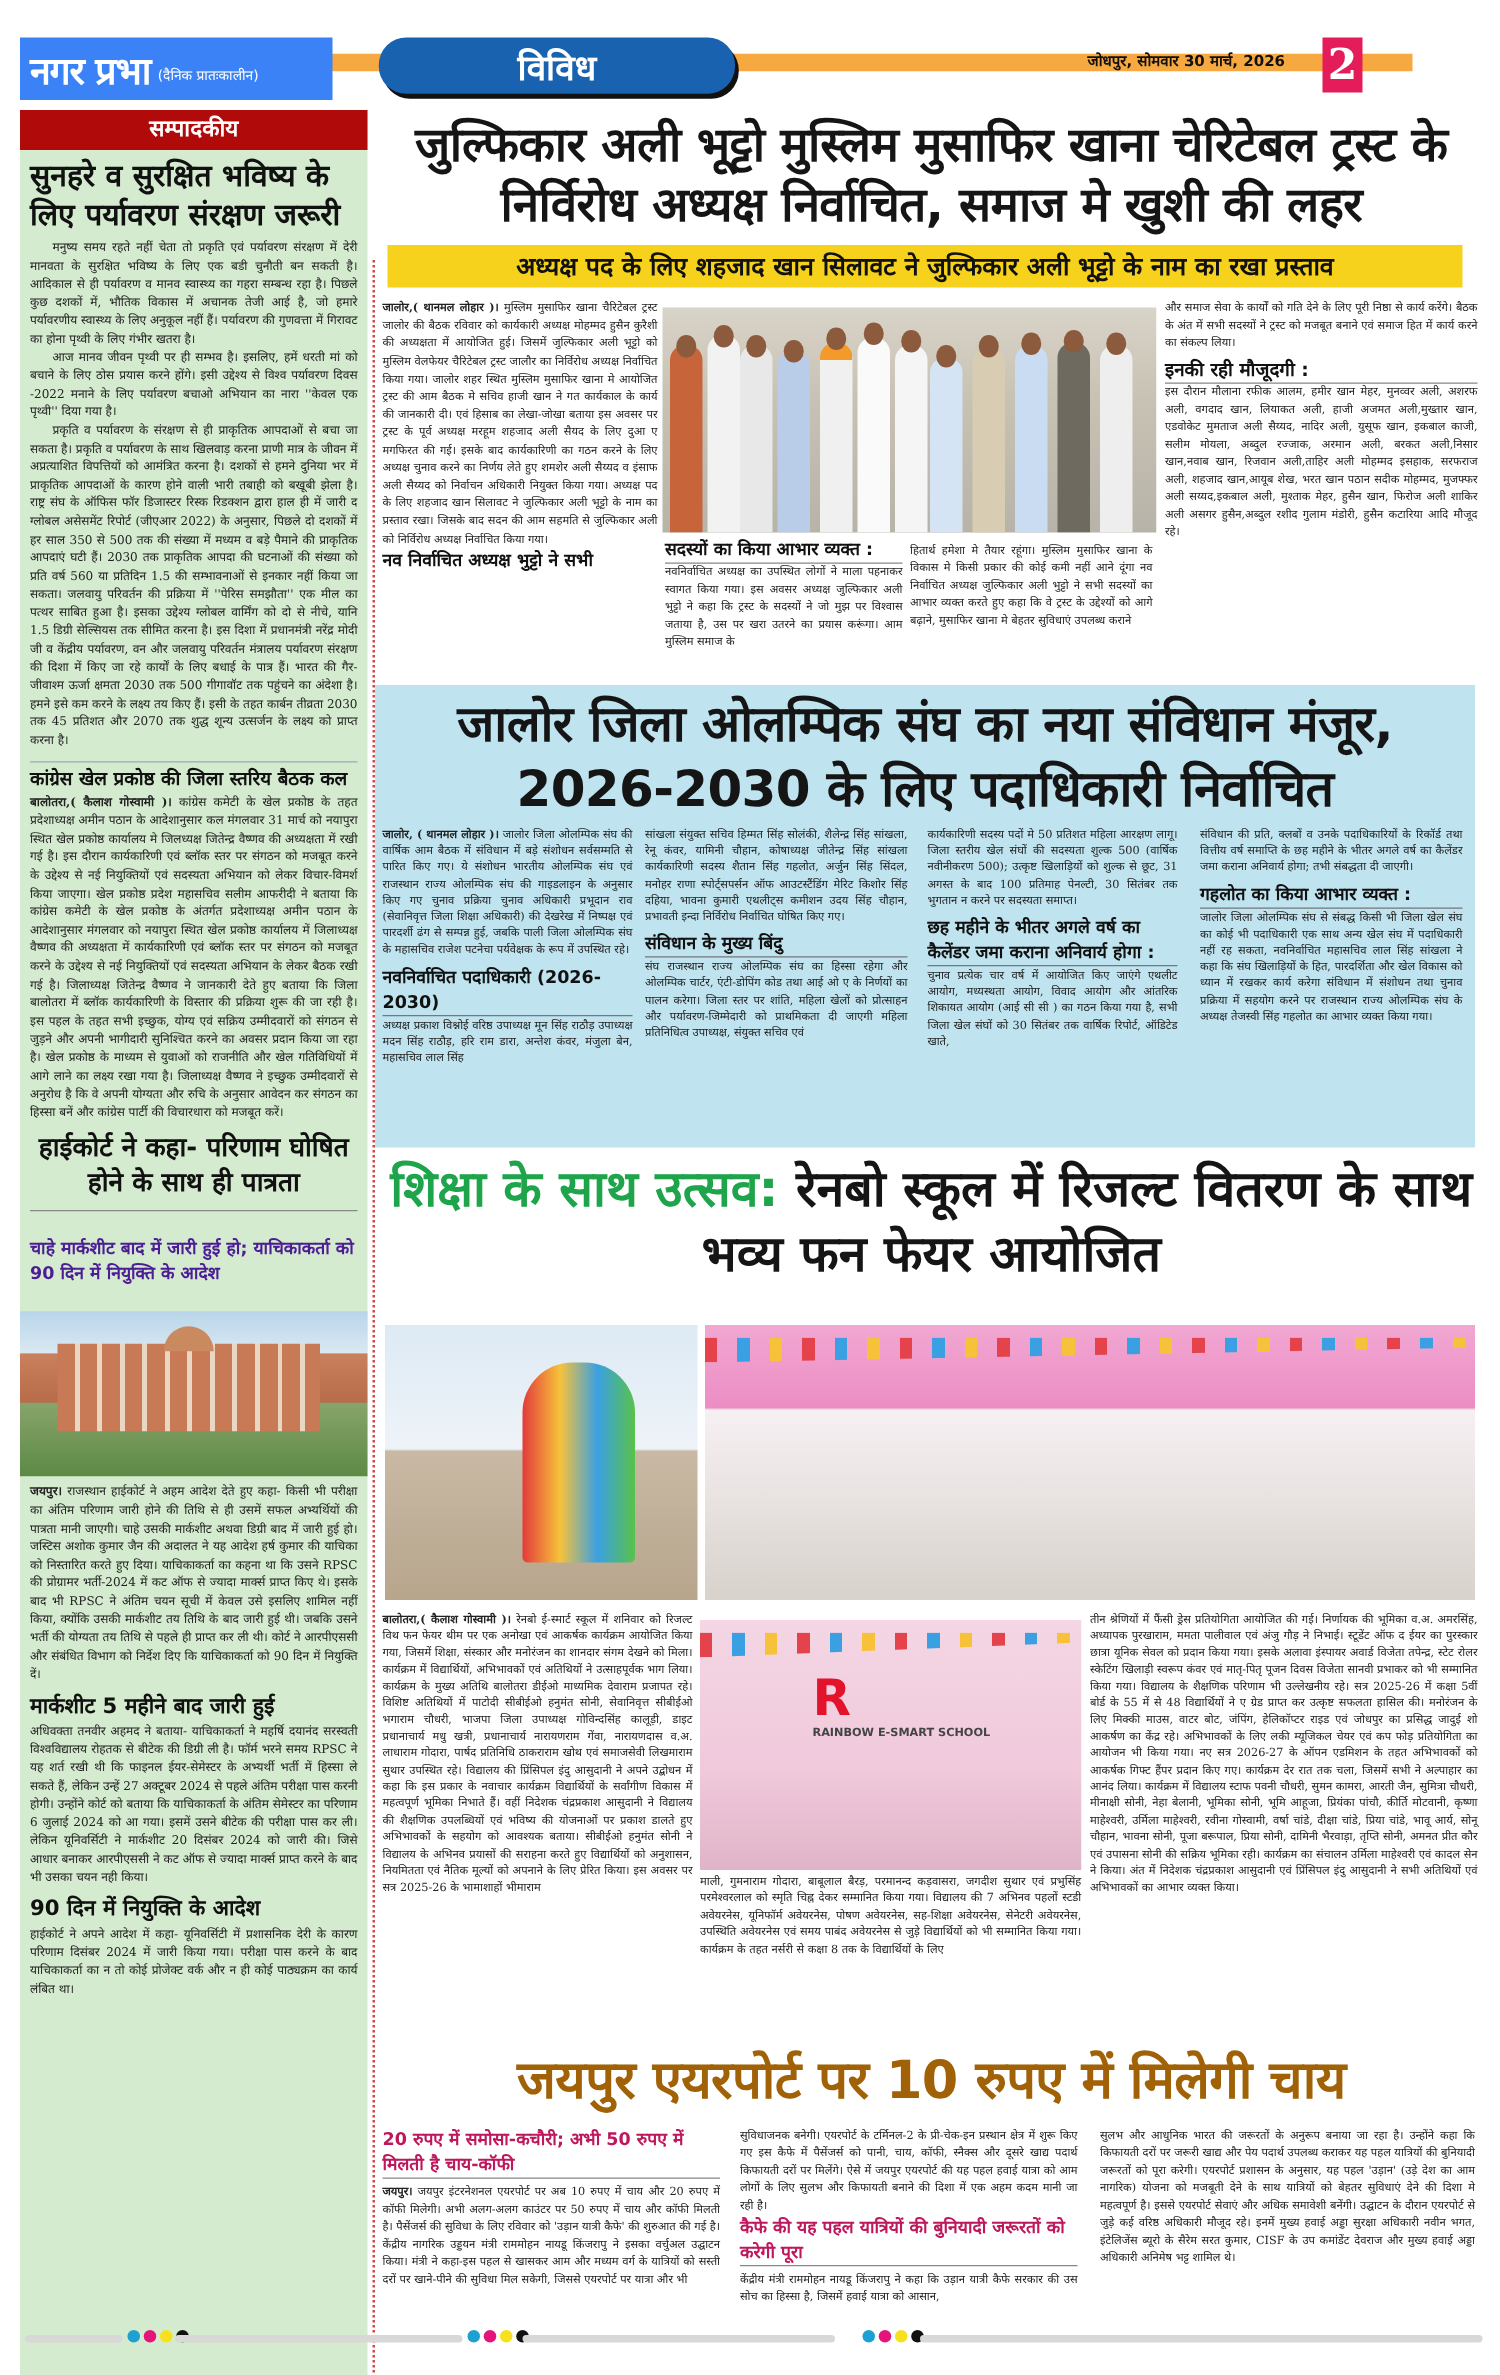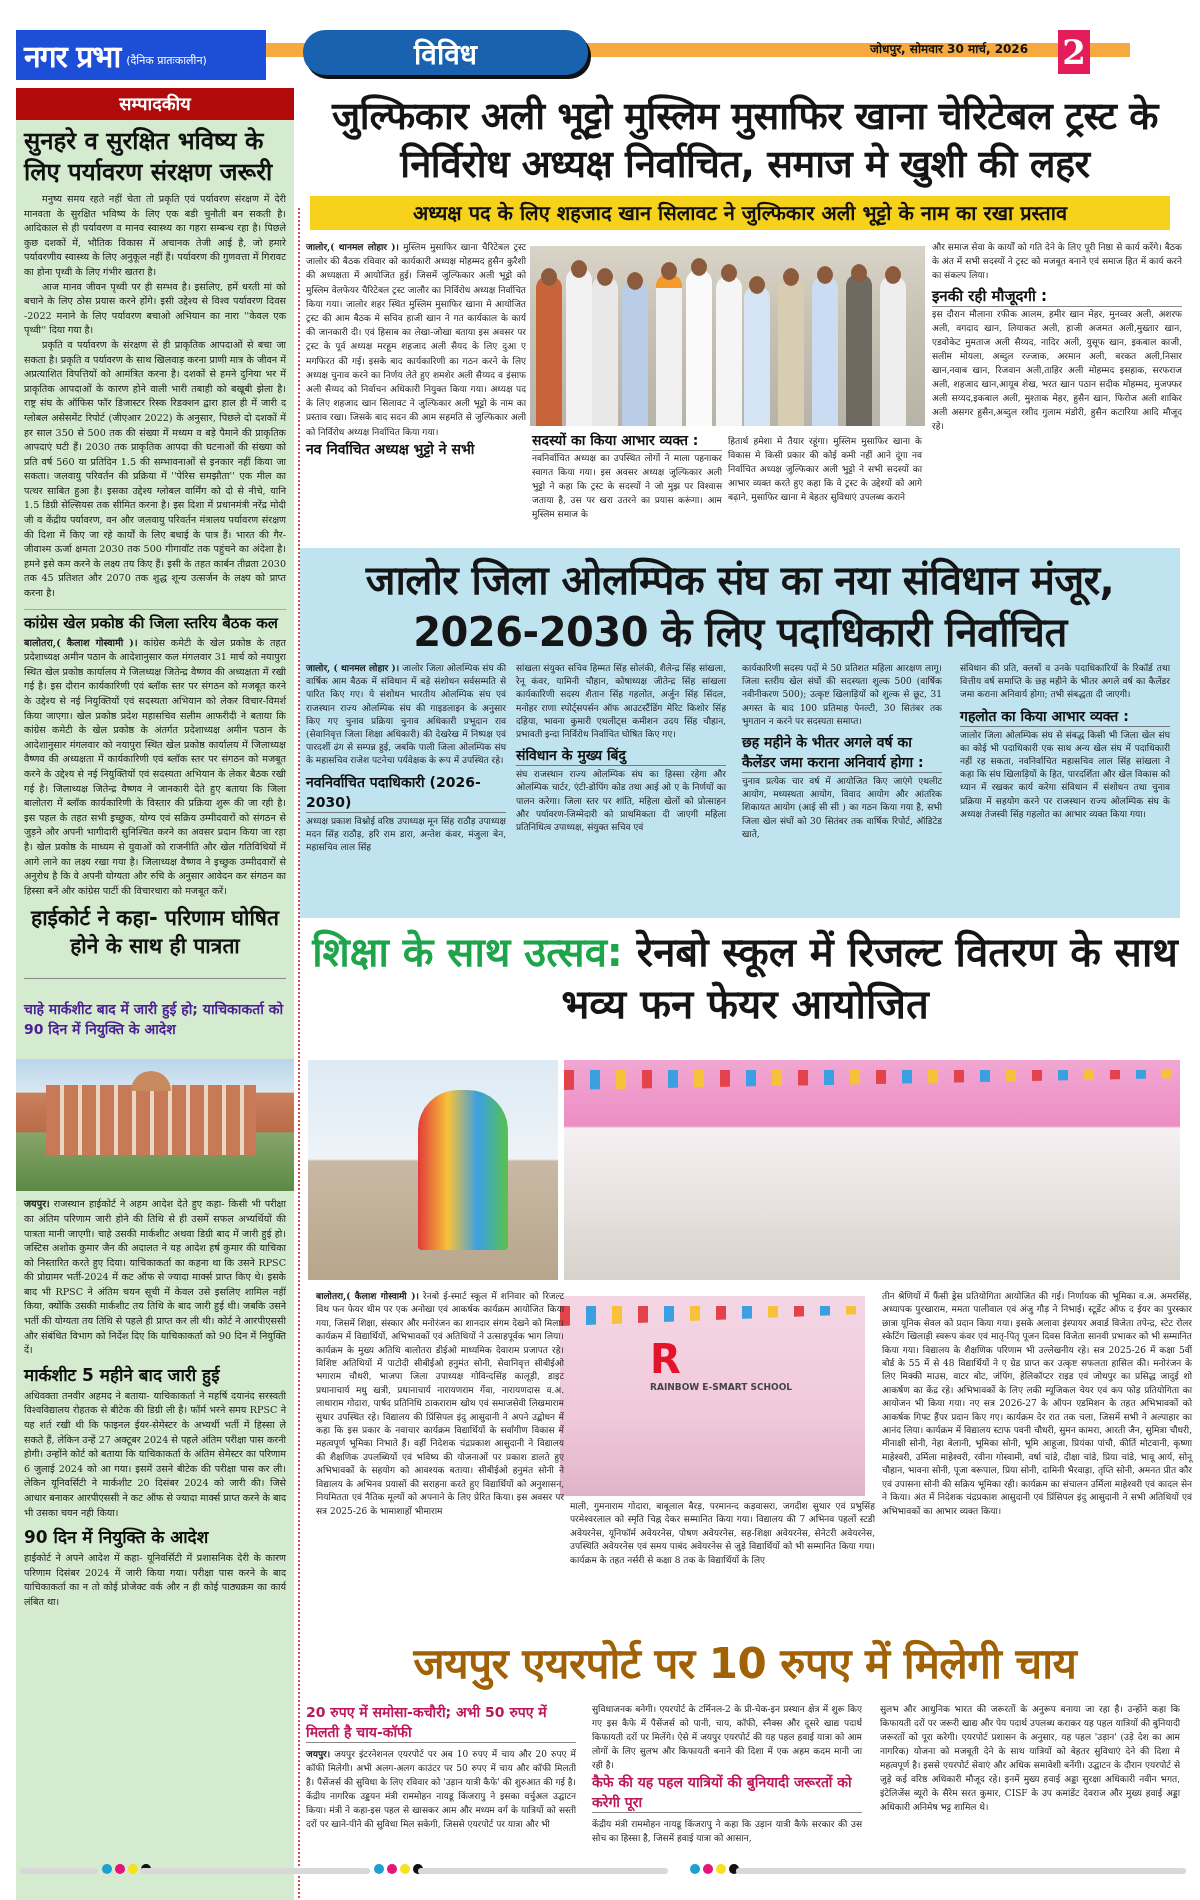--- a/index.html
+++ b/index.html
@@ -1,37 +1,37 @@
 <!DOCTYPE html>
 <html><head>
 <meta charset="utf-8">
 <style>
   * { box-sizing: border-box; margin: 0; padding: 0; }
   body { width: 1200px; height: 1900px; background: #ffffff; font-family: "DejaVu Sans", sans-serif; color: #1a1a1a; position: relative; overflow: hidden; }
 
   
   .masthead { position: absolute; top: 0; left: 0; width: 1200px; height: 80px; }
-  .brand { position: absolute; left: 16px; top: 30px; width: 250px; height: 50px; background: #1d4ed8; color: #fff; display: flex; align-items: center; padding-left: 8px; }
+  .brand { position: absolute; left: 16px; top: 30px; width: 250px; height: 50px; background: #3b82f6; color: #fff; display: flex; align-items: center; padding-left: 8px; }
   .brand-name { font-family: "DejaVu Sans", sans-serif; font-weight: bold; font-size: 30px; letter-spacing: -1px; }
   .brand-sub { font-size: 11px; margin-left: 6px; margin-top: 8px; }
   .orange-bar { position: absolute; top: 43px; left: 260px; width: 870px; height: 14px; background: #f7a941; }
   .section-pill { position: absolute; left: 303px; top: 30px; width: 285px; height: 45px; background: #1862b0; border-radius: 22px; box-shadow: 3px 4px 0 #111; color: #fff; display: flex; align-items: center; justify-content: center; font-size: 28px; font-weight: bold; }
   .dateline { position: absolute; left: 870px; top: 40px; font-size: 12px; font-weight: bold; color: #111; }
   .page-num { position: absolute; left: 1058px; top: 30px; width: 32px; height: 44px; background: #e41c5a; color: #fff; font-family: "DejaVu Serif", serif; font-weight: bold; font-size: 34px; display: flex; align-items: center; justify-content: center; }
 
   
   .left-col { position: absolute; left: 16px; top: 88px; width: 278px; height: 1864px; background: #d5ebcf; }
   .left-col .dotted { position: absolute; right: -6px; top: 120px; bottom: 50px; border-right: 2px dotted #d04a4a; }
   .editorial-label { background: #b00a0a; color: #fff; text-align: center; font-weight: bold; font-size: 18px; height: 32px; line-height: 32px; }
   .lc-pad { padding: 6px 8px 0 8px; }
   .ed-title { font-size: 24px; font-weight: bold; line-height: 31px; color: #111; margin-bottom: 4px; }
   .body-text { font-family: "DejaVu Serif", serif; font-size: 9.6px; line-height: 14.6px; text-align: justify; color: #222; }
   .body-text .indent { display: inline-block; width: 18px; }
   .sub-head { font-size: 17px; font-weight: bold; line-height: 23px; color: #111; margin: 6px 0 2px 0; }
-  .sub-head-big { font-size: 21px; font-weight: bold; line-height: 28px; text-align: center; color: #111; border-bottom: 1px solid #888; padding-bottom: 18px; margin-top: 6px; }
+  .sub-head-big { font-size: 21px; font-weight: bold; line-height: 28px; text-align: center; color: #111; border-bottom: 1px solid #888; padding-bottom: 8px; margin-top: 6px; }
   .deck { font-size: 14px; font-weight: bold; line-height: 20px; margin: 20px 0; color: #4c1d95; }
   .dateline-strong { font-weight: bold; }
   .hc-photo { height: 132px; margin: 6px 0; background: linear-gradient(#b9d5ea 0%, #d9e8f2 25%, #c9805c 26%, #b86c4a 55%, #87a46a 56%, #5c8a45 100%); position: relative; overflow: hidden; }
   .hc-photo .bld { position: absolute; left: 30px; top: 26px; width: 210px; height: 70px; background: repeating-linear-gradient(90deg, #c77a55 0 14px, #e9d7c4 14px 18px); }
   .hc-photo .dome { position: absolute; left: 115px; top: 12px; width: 40px; height: 20px; background: #c98a60; border-radius: 20px 20px 0 0; }
 
   
   .a1-head { position: absolute; left: 300px; top: 92px; width: 890px; text-align: center; font-weight: bold; font-size: 38px; line-height: 48px; color: #151515; letter-spacing: -0.5px; }
   .a1-deck { position: absolute; left: 310px; top: 196px; width: 860px; height: 34px; background: #f7d21c; text-align: center; font-weight: bold; font-size: 20px; line-height: 34px; color: #111; }
   .a1-col { position: absolute; top: 240px; }
@@ -50,21 +50,21 @@
   
   .sch-head { position: absolute; left: 300px; top: 926px; width: 890px; text-align: center; font-weight: bold; font-size: 40px; line-height: 52px; color: #151515; }
   .sch-head .green { color: #1ea44b; }
   .sch-photo1 { position: absolute; left: 308px; top: 1060px; width: 250px; height: 220px; background: linear-gradient(#ddeaf4 0%, #eef3f8 45%, #c9b9a4 46%, #b7a58c 100%); overflow: hidden; }
   .slide { position: absolute; left: 110px; top: 30px; width: 90px; height: 160px; background: linear-gradient(90deg, #e23b3b, #f7c23a, #3aa0e2, #59c24a); border-radius: 40px 40px 4px 4px; }
   .sch-photo2 { position: absolute; left: 564px; top: 1060px; width: 616px; height: 220px; background: linear-gradient(#f1a7d2 0%, #ec8dc4 30%, #f6f0f3 31%, #d8d2cc 100%); overflow: hidden; }
   .sch-photo3 { position: absolute; left: 560px; top: 1296px; width: 305px; height: 200px; background: linear-gradient(#f4d6e4 0%, #f0c9db 60%, #e0b4c8 100%); overflow: hidden; }
   .rb-logo { position: absolute; left: 90px; top: 40px; font-weight: bold; font-size: 40px; color: #e2132b; }
   .rb-logo small { display: block; font-size: 9px; color: #444; }
   .bunting { position: absolute; top: 10px; left: 0; width: 100%; height: 20px; background: repeating-linear-gradient(90deg, #e4434b 0 10px, transparent 10px 26px, #3aa0e2 26px 36px, transparent 36px 52px, #f7c23a 52px 62px, transparent 62px 78px); clip-path: polygon(0 0,100% 0,100% 40%,0 100%); }
-  .sch-col { position: absolute; margin-left: 10px; }
+  .sch-col { position: absolute; }
 
   
   .air-head { position: absolute; left: 300px; top: 1636px; width: 890px; text-align: center; font-weight: bold; font-size: 42px; line-height: 56px; color: #a16207; letter-spacing: -0.5px; }
   .air-col { position: absolute; top: 1702px; }
   .air-sub { font-size: 14px; font-weight: bold; line-height: 20px; color: #be185d; border-bottom: 1px solid #888; margin-bottom: 4px; }
 
   
   .reg { position: absolute; top: 1868px; height: 6px; background: #d8d8d8; border-radius: 3px; }
   .dots { position: absolute; top: 1864px; display: flex; gap: 3px; }
   .dots span { width: 10px; height: 10px; border-radius: 50%; display: inline-block; }

